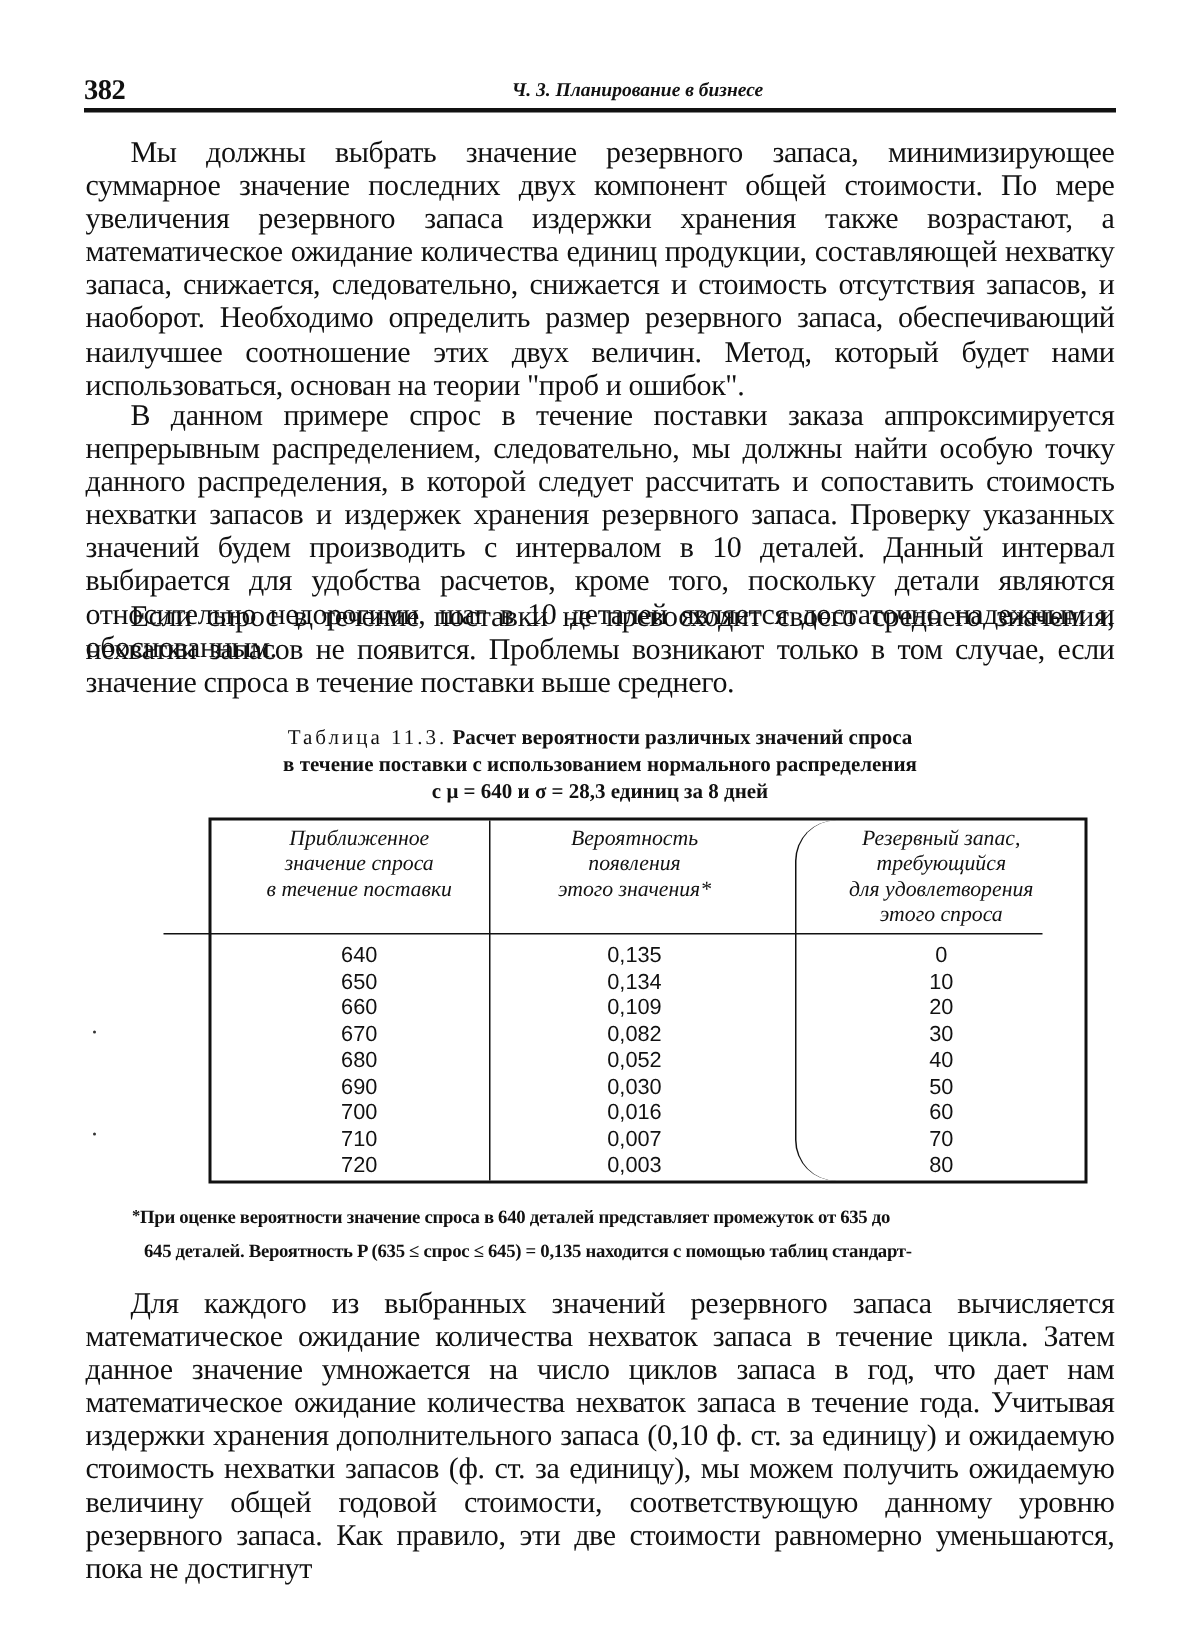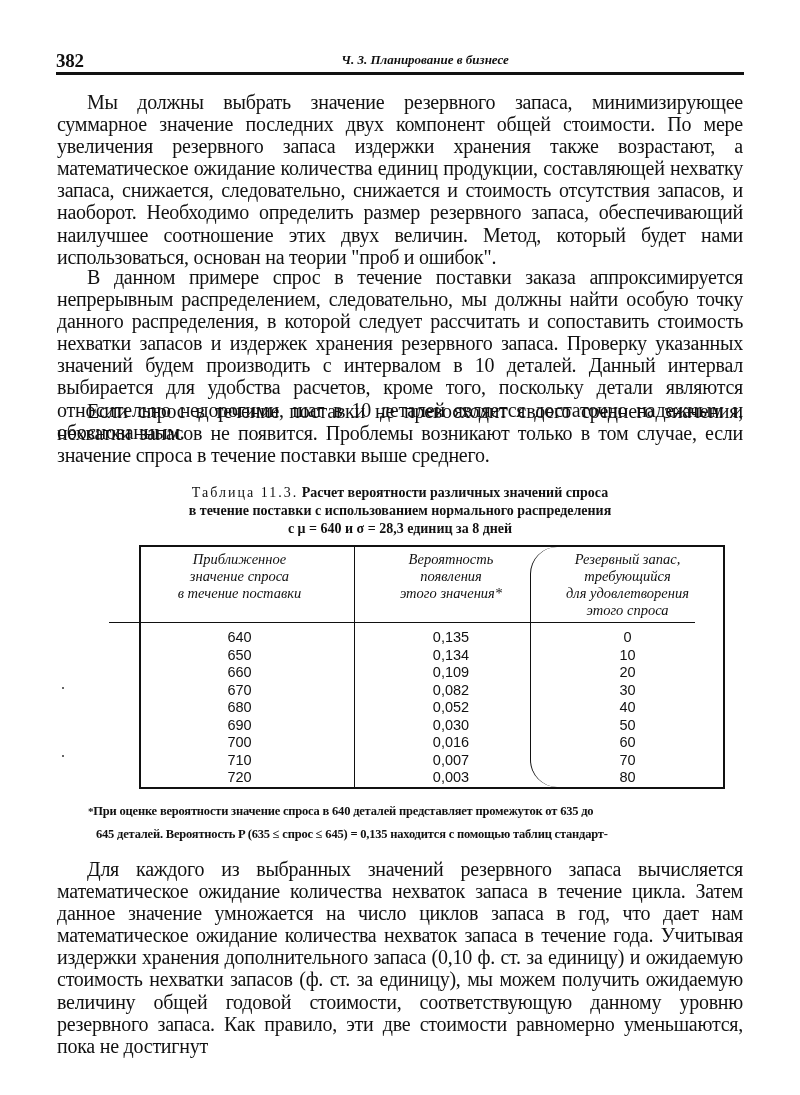--- a/index.html
+++ b/index.html
@@ -39,21 +39,21 @@
   .table-caption .label { font-weight: normal; letter-spacing: 2px; margin-top: 28px; }
 
   .data-table {
     position: absolute; left: 109px; top: 545px; width: 586px; height: 244px;
     border: 2px solid #111; box-sizing: border-box; margin-left: 30px;
   }
   .col {
     position: absolute; top: 0; bottom: 0;
   }
   .col-1 { left: 0; width: 197px; }
-  .col-2 { left: 213px; width: 192px; border-left: 1.2px solid #111; }
+  .col-2 { left: 185px; width: 192px; border-left: 1.2px solid #111; }
   .col-3 { left: 389px; width: 193px; border-left: 1.2px solid #111; border-radius: 27px; }
   .col-head {
     position: absolute; left: 0; right: 0; top: 4px; height: 72px;
     text-align: center; font-style: italic; font-size: 14.5px; line-height: 17px;
   }
   .head-rule {
     position: absolute; left: 109px; width: 586px; top: 622px; height: 0;
     border-top: 1.3px solid #111;
   }
   .col-values {

